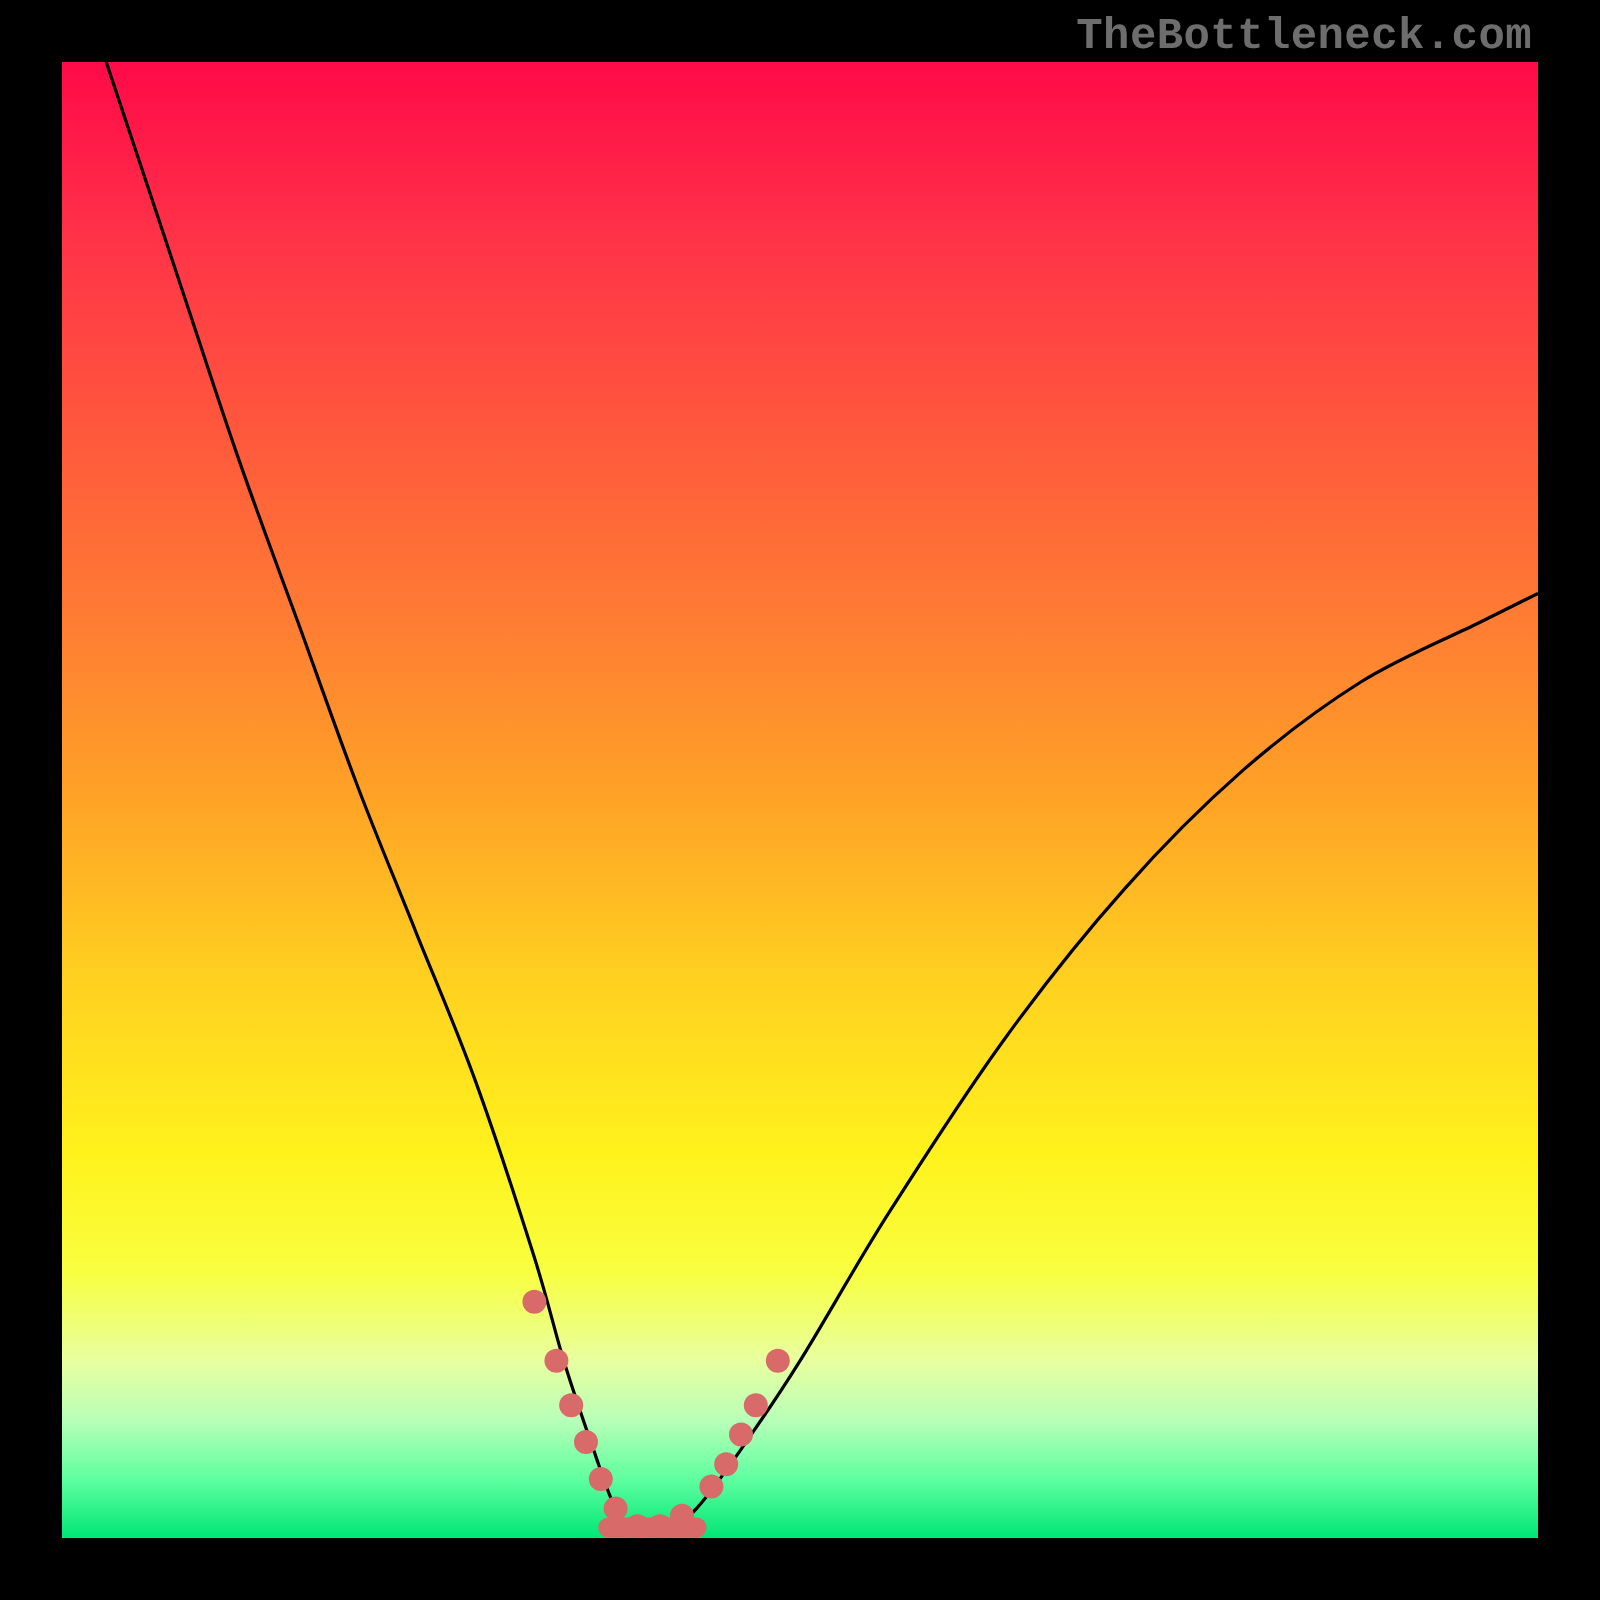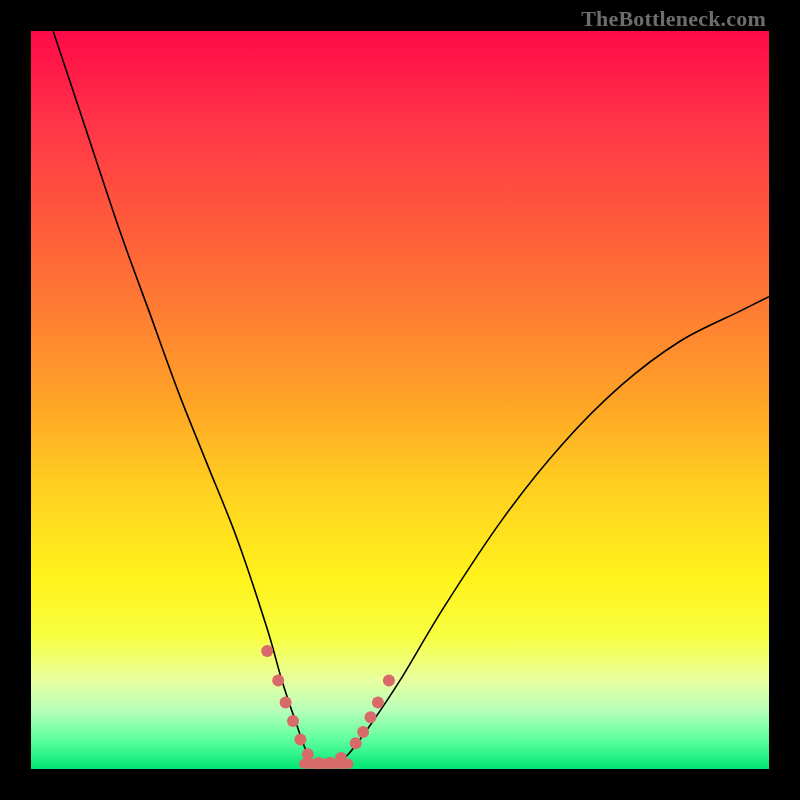--- a/index.html
+++ b/index.html
@@ -30,21 +30,21 @@
       #e8ffa0 88%,
       #b8ffb8 92%,
       #5fff9f 96%,
       #00e676 100%
     );
   }
   .attribution {
     position: absolute;
     top: 6px;
     right: 34px;
-    font-family: Liberation Serif, serif;
+    font-family: Liberation Mono, monospace;
     font-size: 22px;
     font-weight: 600;
     color: #6d6d6d;
     letter-spacing: 0.2px;
   }
   svg.overlay {
     position: absolute;
     left: 0;
     top: 0;
     width: 738px;

